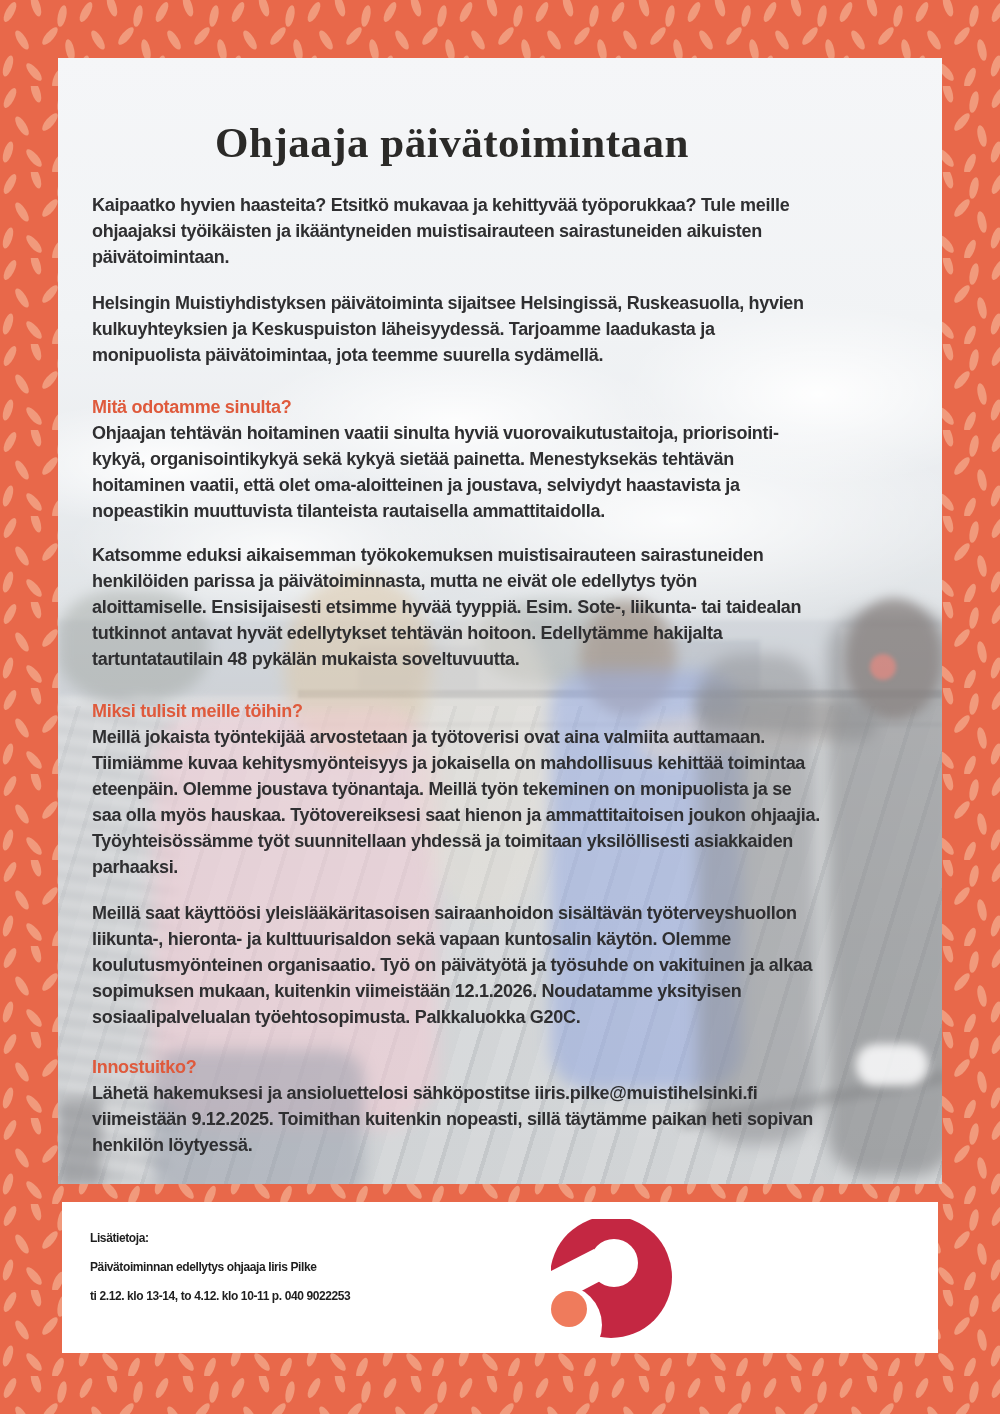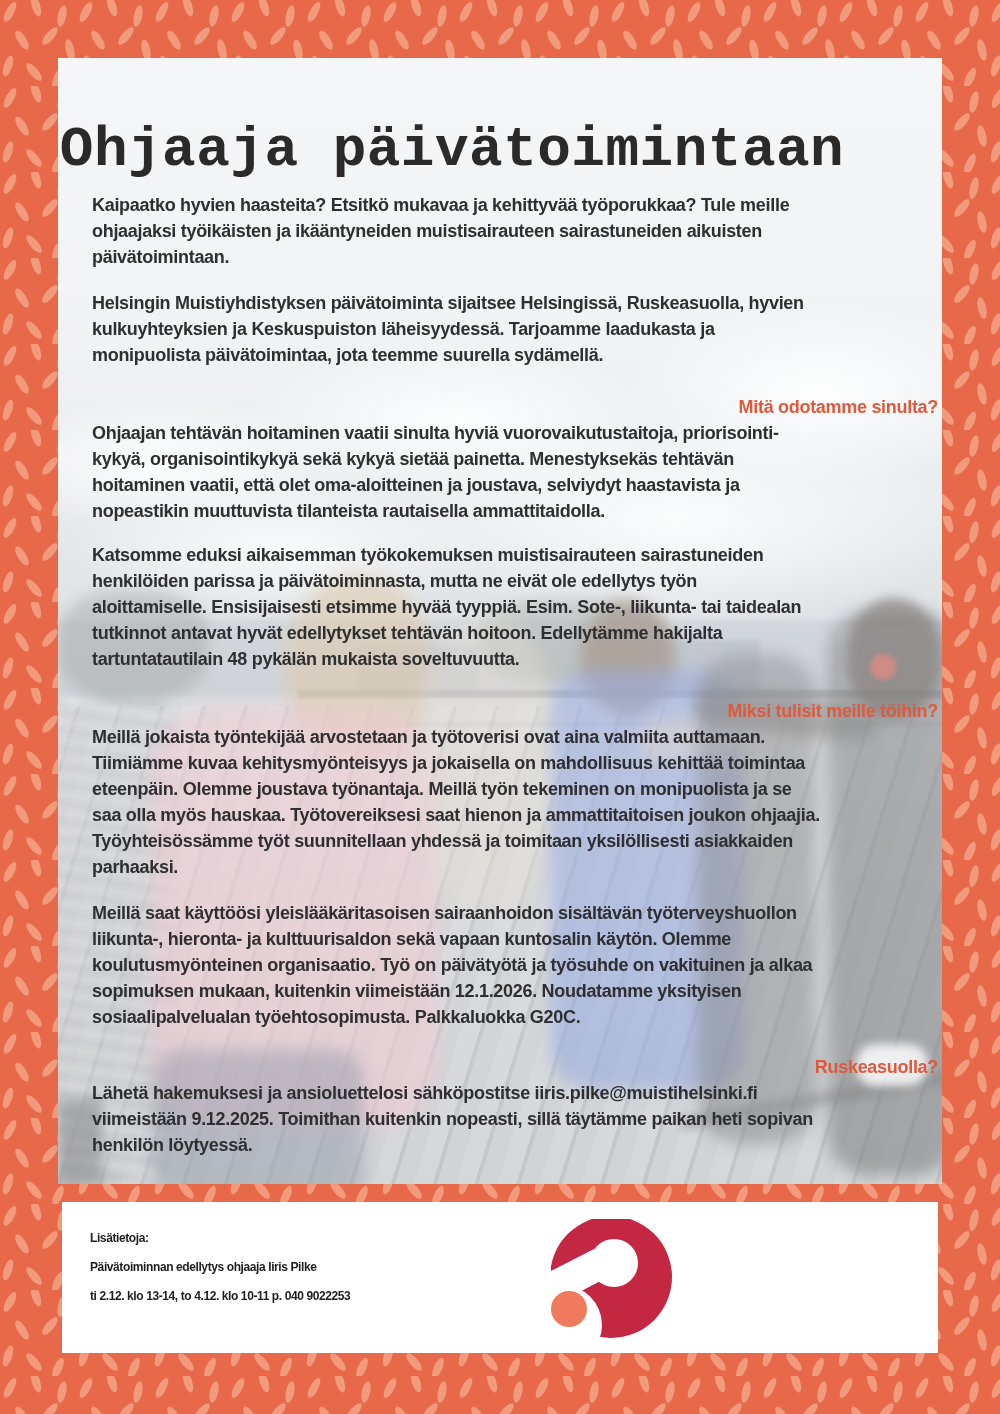--- a/index.html
+++ b/index.html
@@ -50,29 +50,29 @@
   .p-dark2{left:770px;top:552px;width:128px;height:566px;background:rgba(52,54,58,.55);border-radius:42px;filter:blur(8px);}
   .p-darkhair{left:788px;top:540px;width:96px;height:122px;background:rgba(55,45,42,.72);border-radius:50%;filter:blur(6px);}
   .p-scrunchie{left:812px;top:596px;width:26px;height:26px;background:rgba(192,60,48,.85);border-radius:50%;filter:blur(2px);}
   .p-arm2{left:636px;top:636px;width:184px;height:40px;background:rgba(60,62,66,.5);border-radius:20px;transform:rotate(6deg);filter:blur(7px);}
   .p-shoe{left:798px;top:986px;width:72px;height:42px;background:rgba(250,250,252,.85);border-radius:20px;filter:blur(5px);}
   .overlay{left:0;top:0;right:0;bottom:0;
     background:linear-gradient(rgba(255,255,255,.58),rgba(255,255,255,.42) 45%,rgba(255,255,255,.33));}
   
   .page-title{
     position:absolute;left:0;top:118px;width:904px;text-align:center;
-    font-family:Liberation Mono, monospace;
-    font-size:56px;font-weight:800;letter-spacing:.5px;color:#2b2a28;
+    font-family:Liberation Serif, serif;
+    font-size:43px;font-weight:800;letter-spacing:.5px;color:#2b2a28;
   }
   .body-text,.section-heading{
     position:absolute;left:92px;width:846px;
     font-size:18px;line-height:26px;font-weight:700;letter-spacing:-.3px;
     color:#2f2f31;white-space:pre-line;
   }
-  .section-heading{color:#df5a3c;text-align:right;}
+  .section-heading{color:#df5a3c;}
   .t-p1{top:192px;} .t-p2{top:290px;}
   .t-h1{top:394px;} .t-p3{top:420px;} .t-p4{top:542px;}
   .t-h2{top:698px;} .t-p5{top:724px;} .t-p6{top:900px;}
   .t-h3{top:1054px;} .t-p7{top:1080px;}
   .email{ color:inherit; cursor:pointer;}
   
   .footer-box{position:absolute;left:62px;top:1202px;width:876px;height:151px;background:#ffffff;}
   .footer-info{
     position:absolute;left:28px;top:22px;
     font-size:12px;line-height:29px;font-weight:700;letter-spacing:-.4px;color:#1e1e1e;
@@ -168,21 +168,21 @@
 eteenpäin. Olemme joustava työnantaja. Meillä työn tekeminen on monipuolista ja se
 saa olla myös hauskaa. Työtovereiksesi saat hienon ja ammattitaitoisen joukon ohjaajia.
 Työyhteisössämme työt suunnitellaan yhdessä ja toimitaan yksilöllisesti asiakkaiden
 parhaaksi.</div>
   <div class="body-text t-p6">Meillä saat käyttöösi yleislääkäritasoisen sairaanhoidon sisältävän työterveyshuollon
 liikunta-, hieronta- ja kulttuurisaldon sekä vapaan kuntosalin käytön. Olemme
 koulutusmyönteinen organisaatio. Työ on päivätyötä ja työsuhde on vakituinen ja alkaa
 sopimuksen mukaan, kuitenkin viimeistään 12.1.2026.  Noudatamme yksityisen
 sosiaalipalvelualan työehtosopimusta. Palkkaluokka G20C.</div>
 
-  <div class="section-heading t-h3">Ruskeasuolla?</div>
+  <div class="section-heading t-h3">Innostuitko?</div>
   <div class="body-text t-p7"><span>Lähetä hakemuksesi  ja ansioluettelosi sähköpostitse </span><span class="email">iiris.pilke@muistihelsinki.fi</span><span>
 viimeistään 9.12.2025. Toimithan kuitenkin nopeasti, sillä täytämme paikan heti sopivan
 henkilön löytyessä.</span></div>
 
   <div class="footer-box">
     <div class="footer-info">
       <div>Lisätietoja:</div>
       <div>Päivätoiminnan edellytys ohjaaja Iiris Pilke</div>
       <div>ti 2.12. klo 13-14, to 4.12. klo 10-11 p. 040 9022253</div>
     </div>

